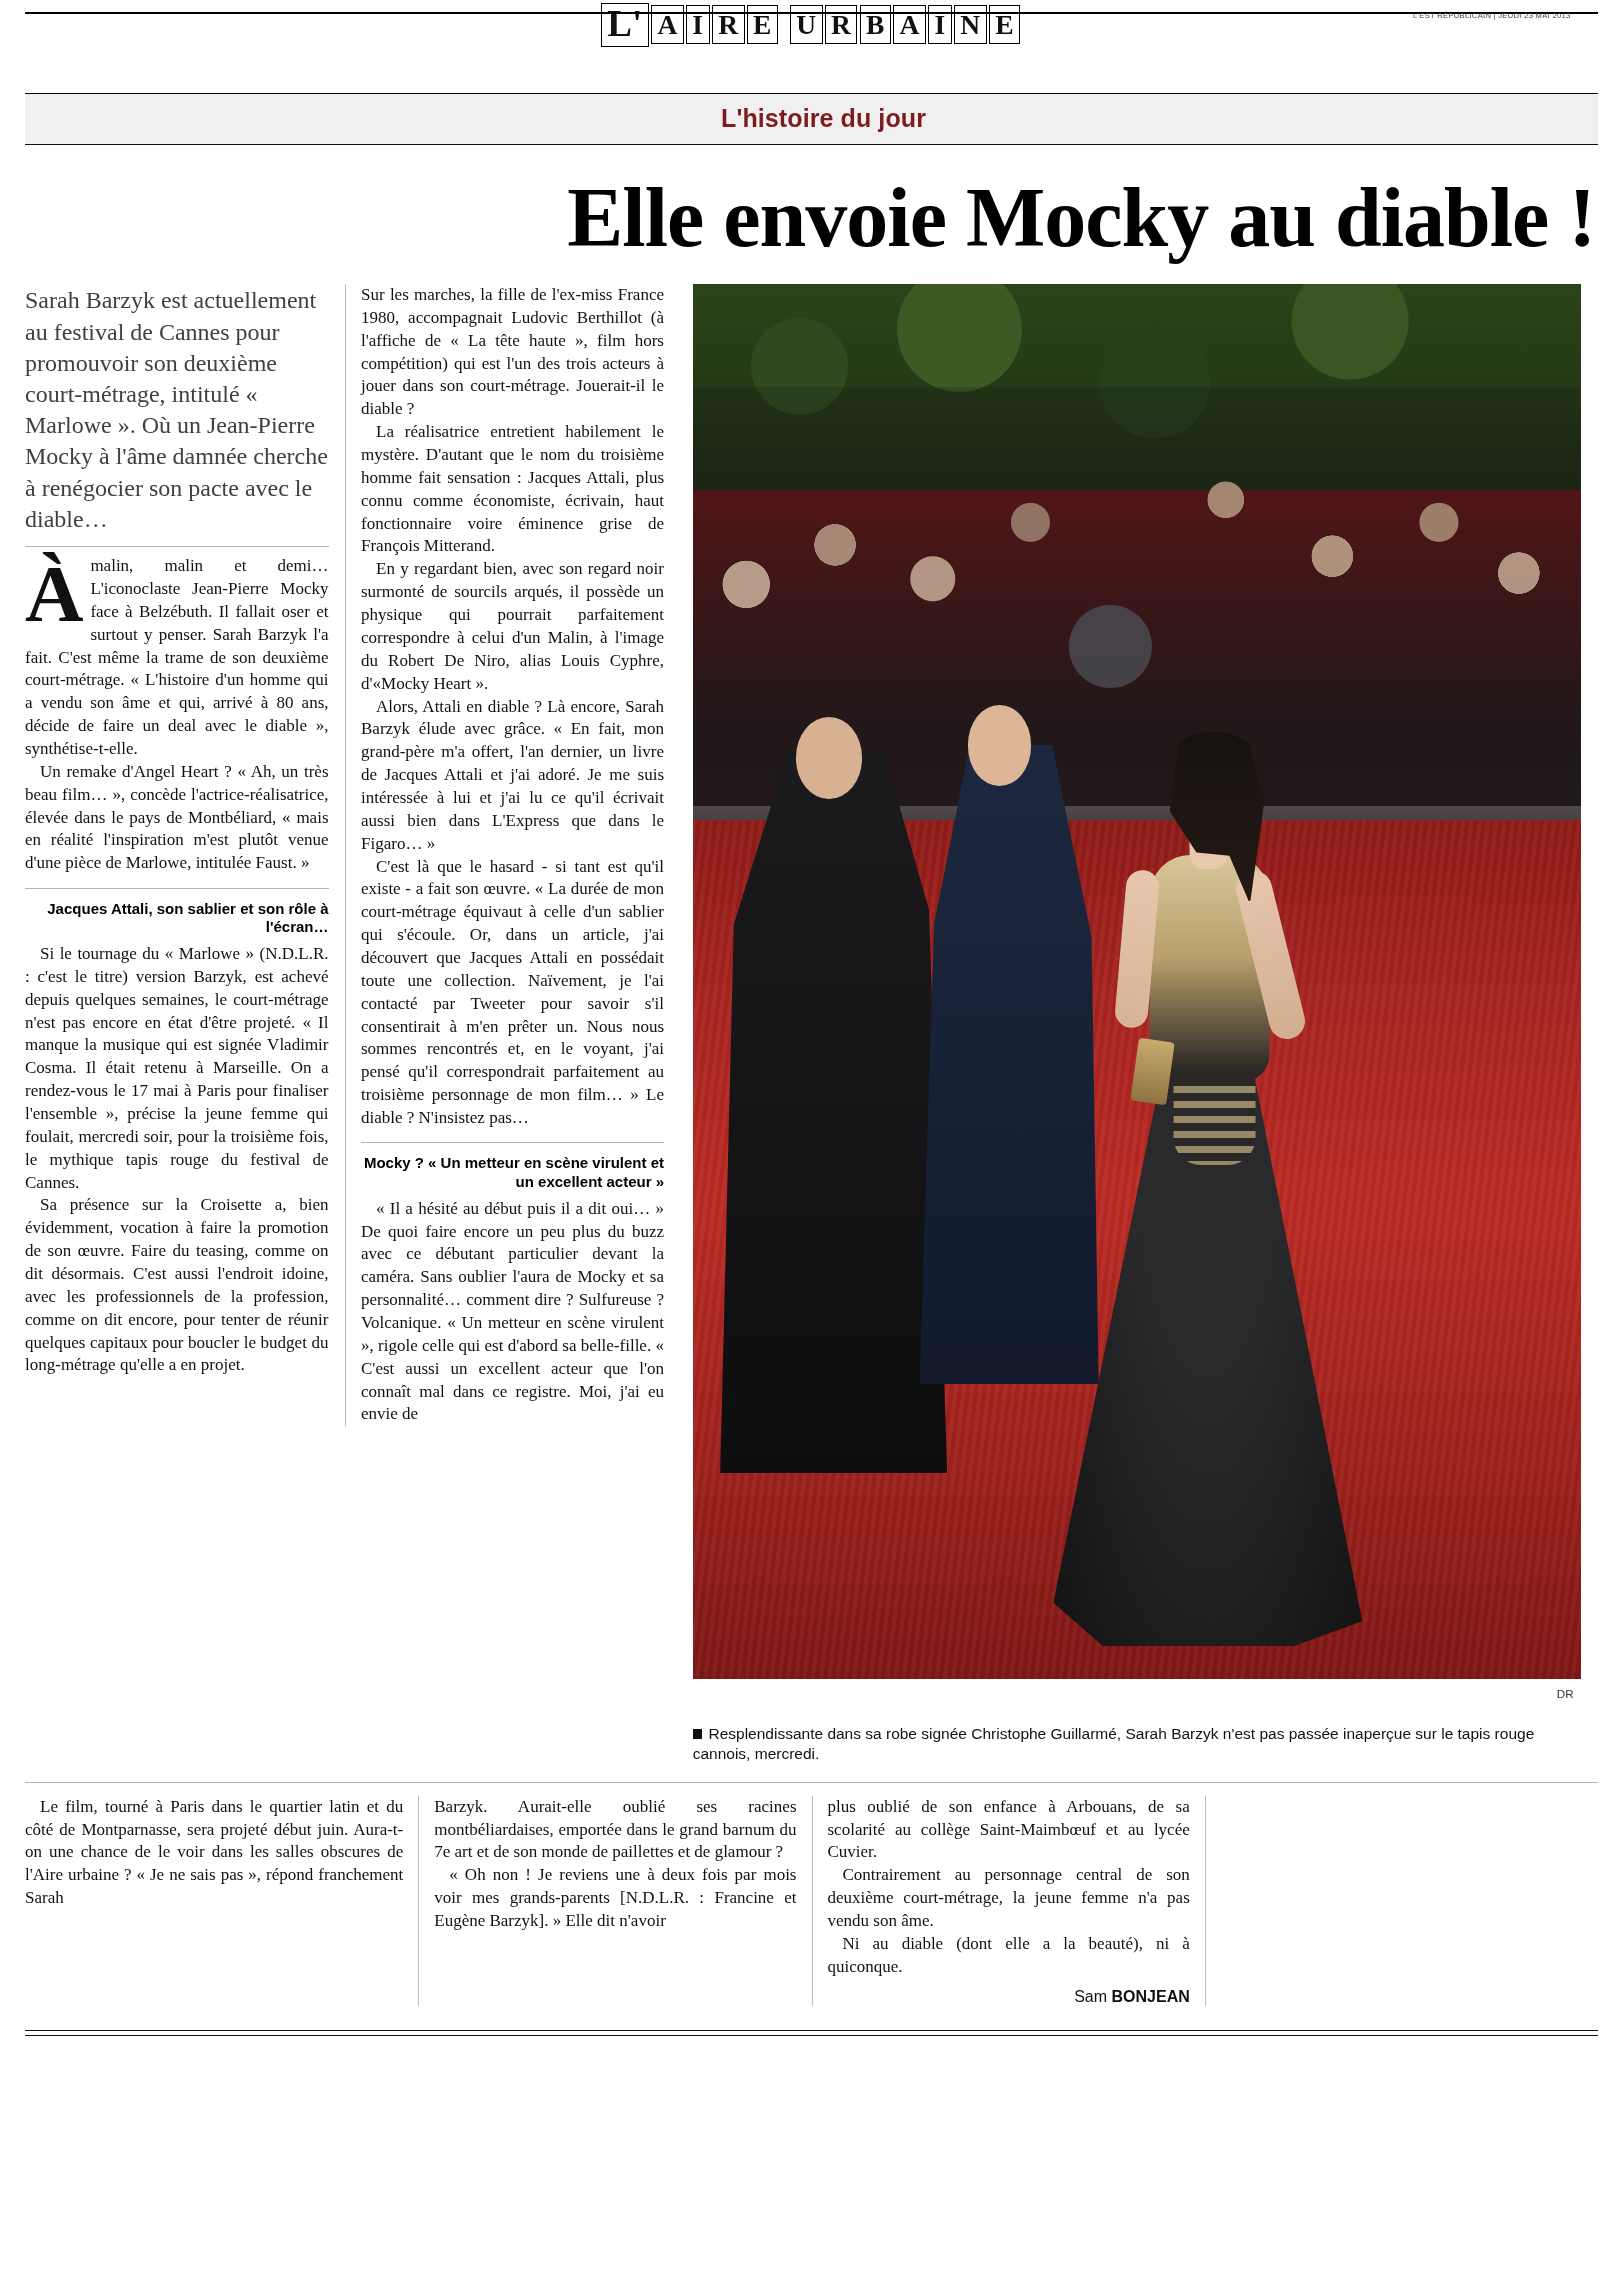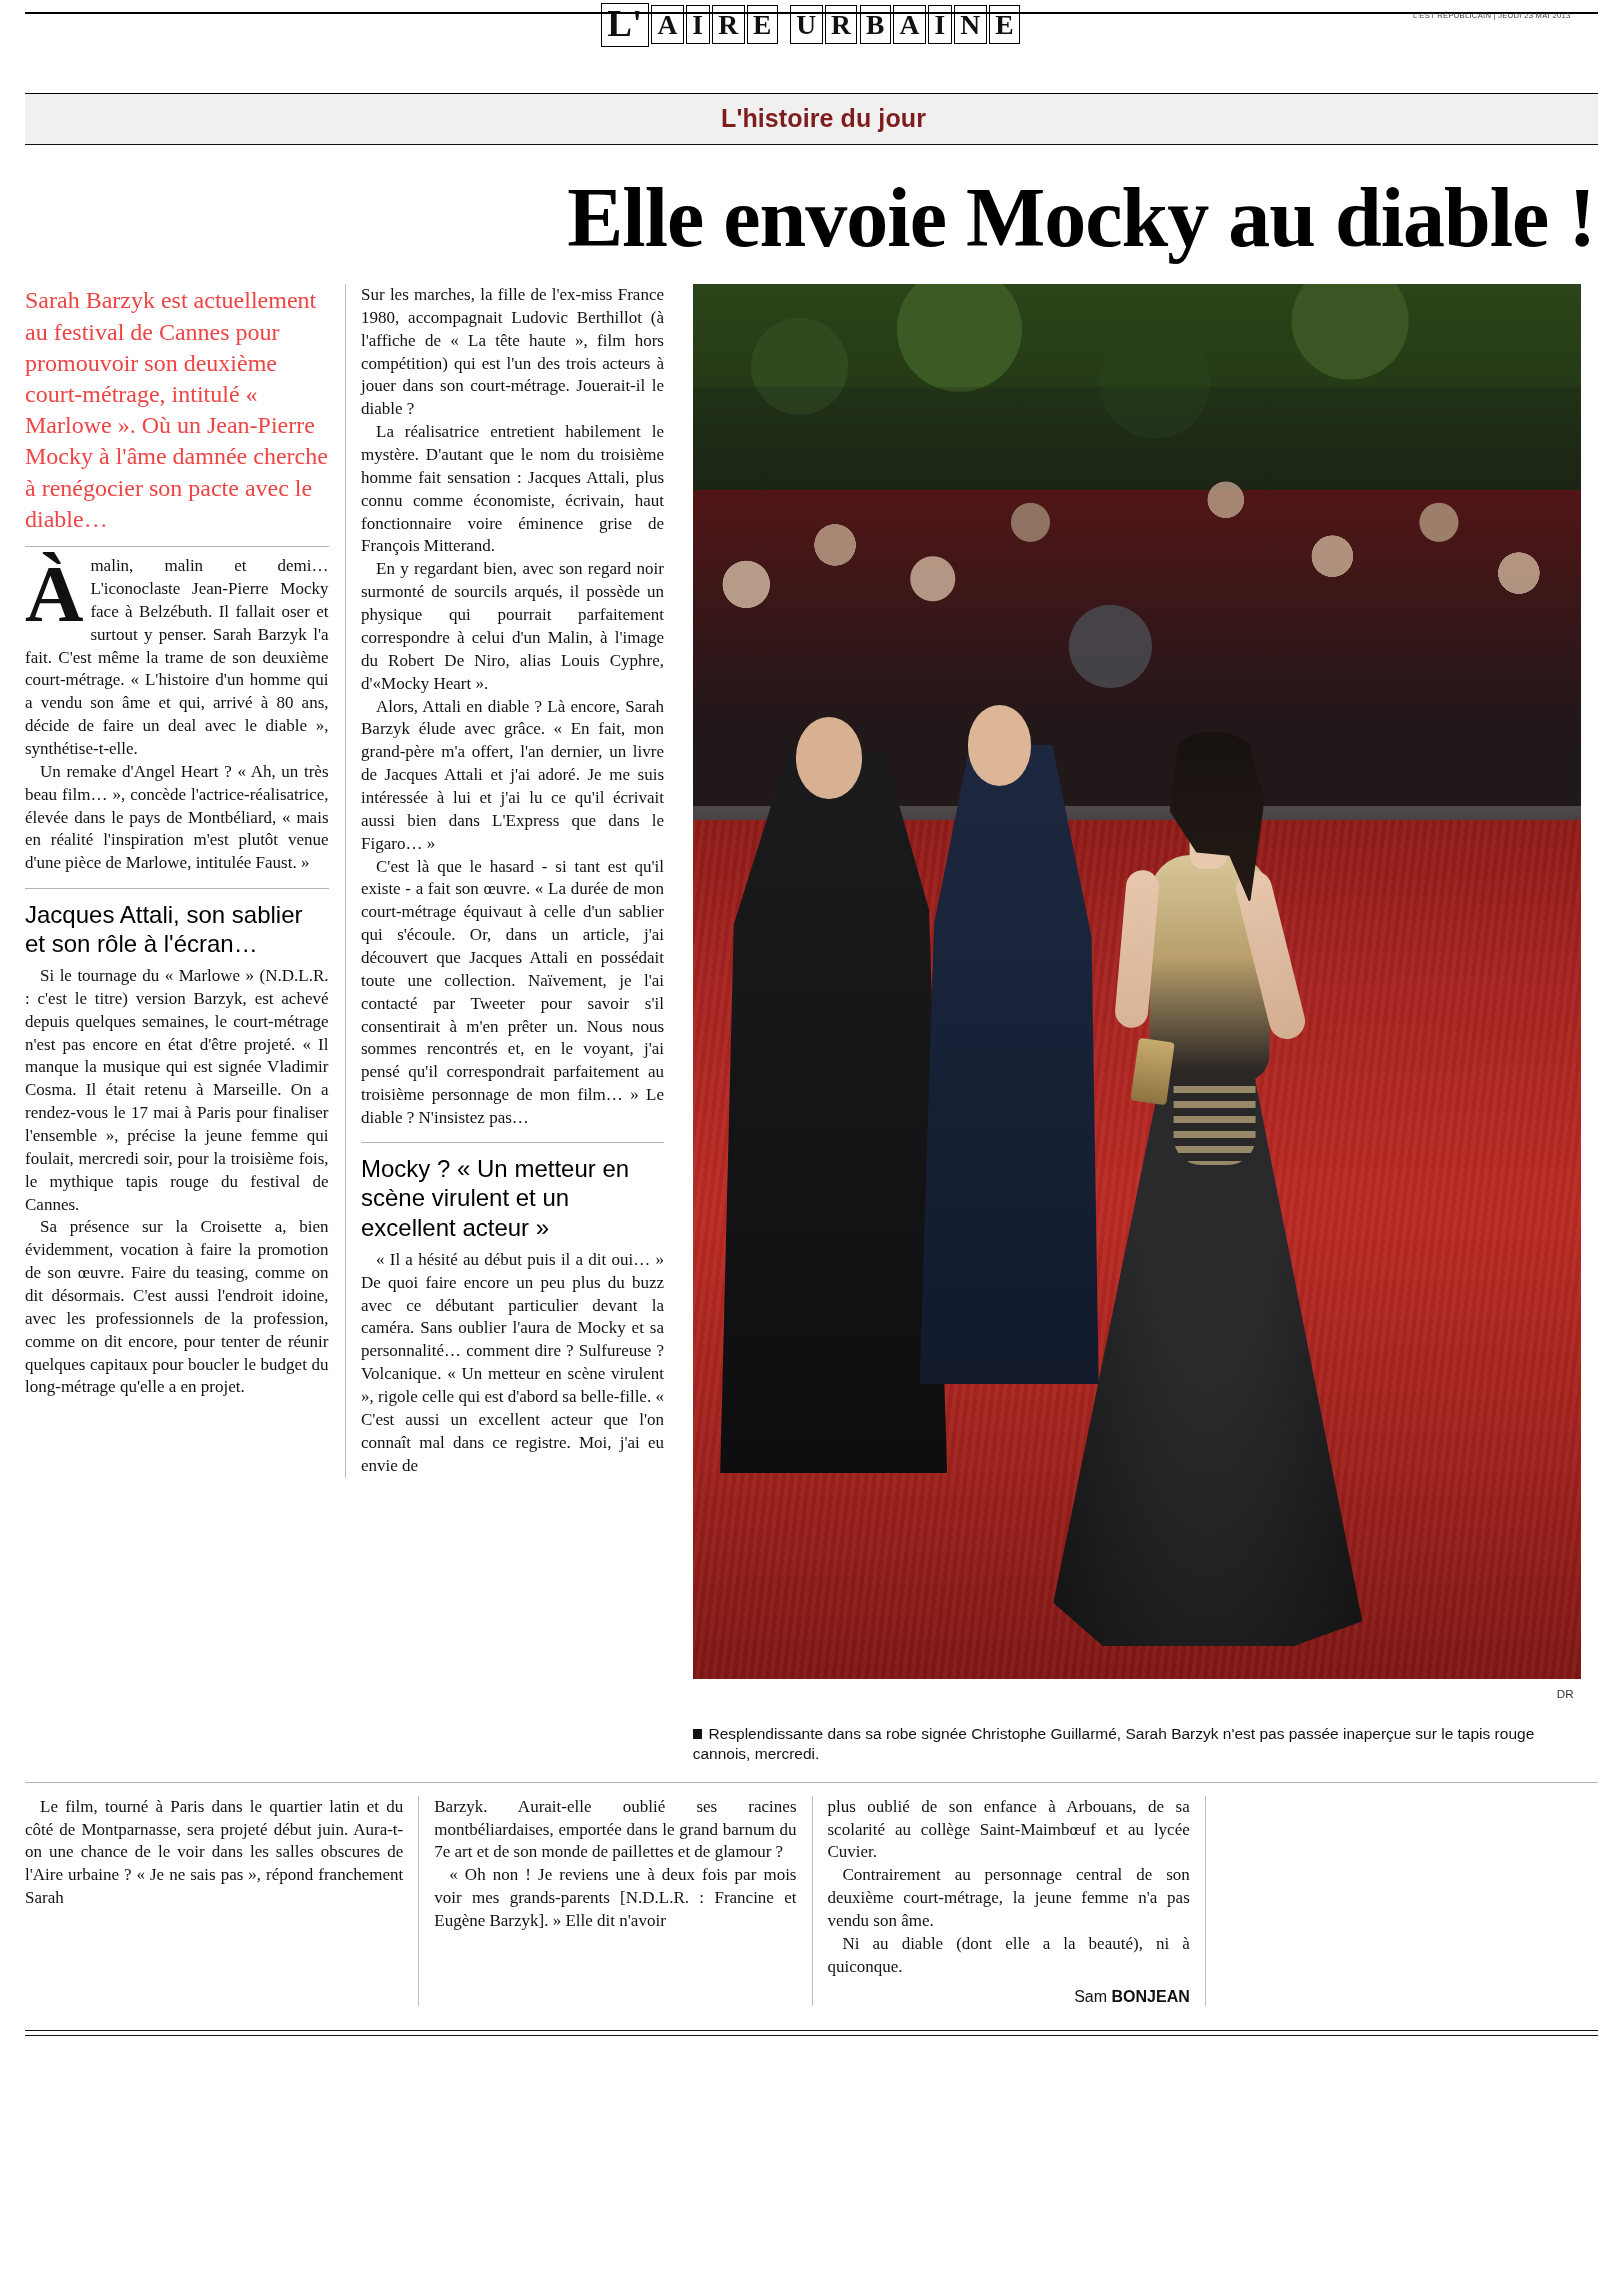--- a/index.html
+++ b/index.html
@@ -108,21 +108,21 @@
   }
   .col-1 { width: 320px; padding-right: 16.5px; }
   .col-2 { width: 334px; padding: 0 15px; border-left: 0.7px solid #bdbdbd; }
   .col-photo { width: 902px; padding-left: 13.7px; }
 
   .standfirst {
     font-family: "Liberation Serif", serif;
     font-size: 24px;
     line-height: 1.30;
     font-weight: 400;
-    color: #ef4444;
+    color: #404040;
     margin: 1.4px 0 11px 0;
   }
   .rule-thin {
     border-top: 0.7px solid #b5b5b5;
     margin: 9.6px 0 8.2px 0;
   }
 
   p.body {
     font-family: "Liberation Serif", serif;
     font-size: 17px;
@@ -142,25 +142,26 @@
     float: left;
     font-family: "Liberation Serif", serif;
     font-size: 81px;
     line-height: 0.82;
     font-weight: bold;
     padding: 5.5px 6.9px 0 0;
   }
 
   .subhead {
     font-family: "Liberation Sans", sans-serif;
-    font-weight: normal;
-    font-size: 24px;
+    font-weight: bold;
+    font-size: 15px;
     line-height: 1.22;
     margin: 11px 0 6.9px 0;
     color: #000;
+    text-align: right;
   }
   .subhead-rule {
     border-top: 0.7px solid #b5b5b5;
     margin: 12.4px 0 6.9px 0;
   }
 
   
   .photo-frame {
     width: 100%;
     position: relative;

